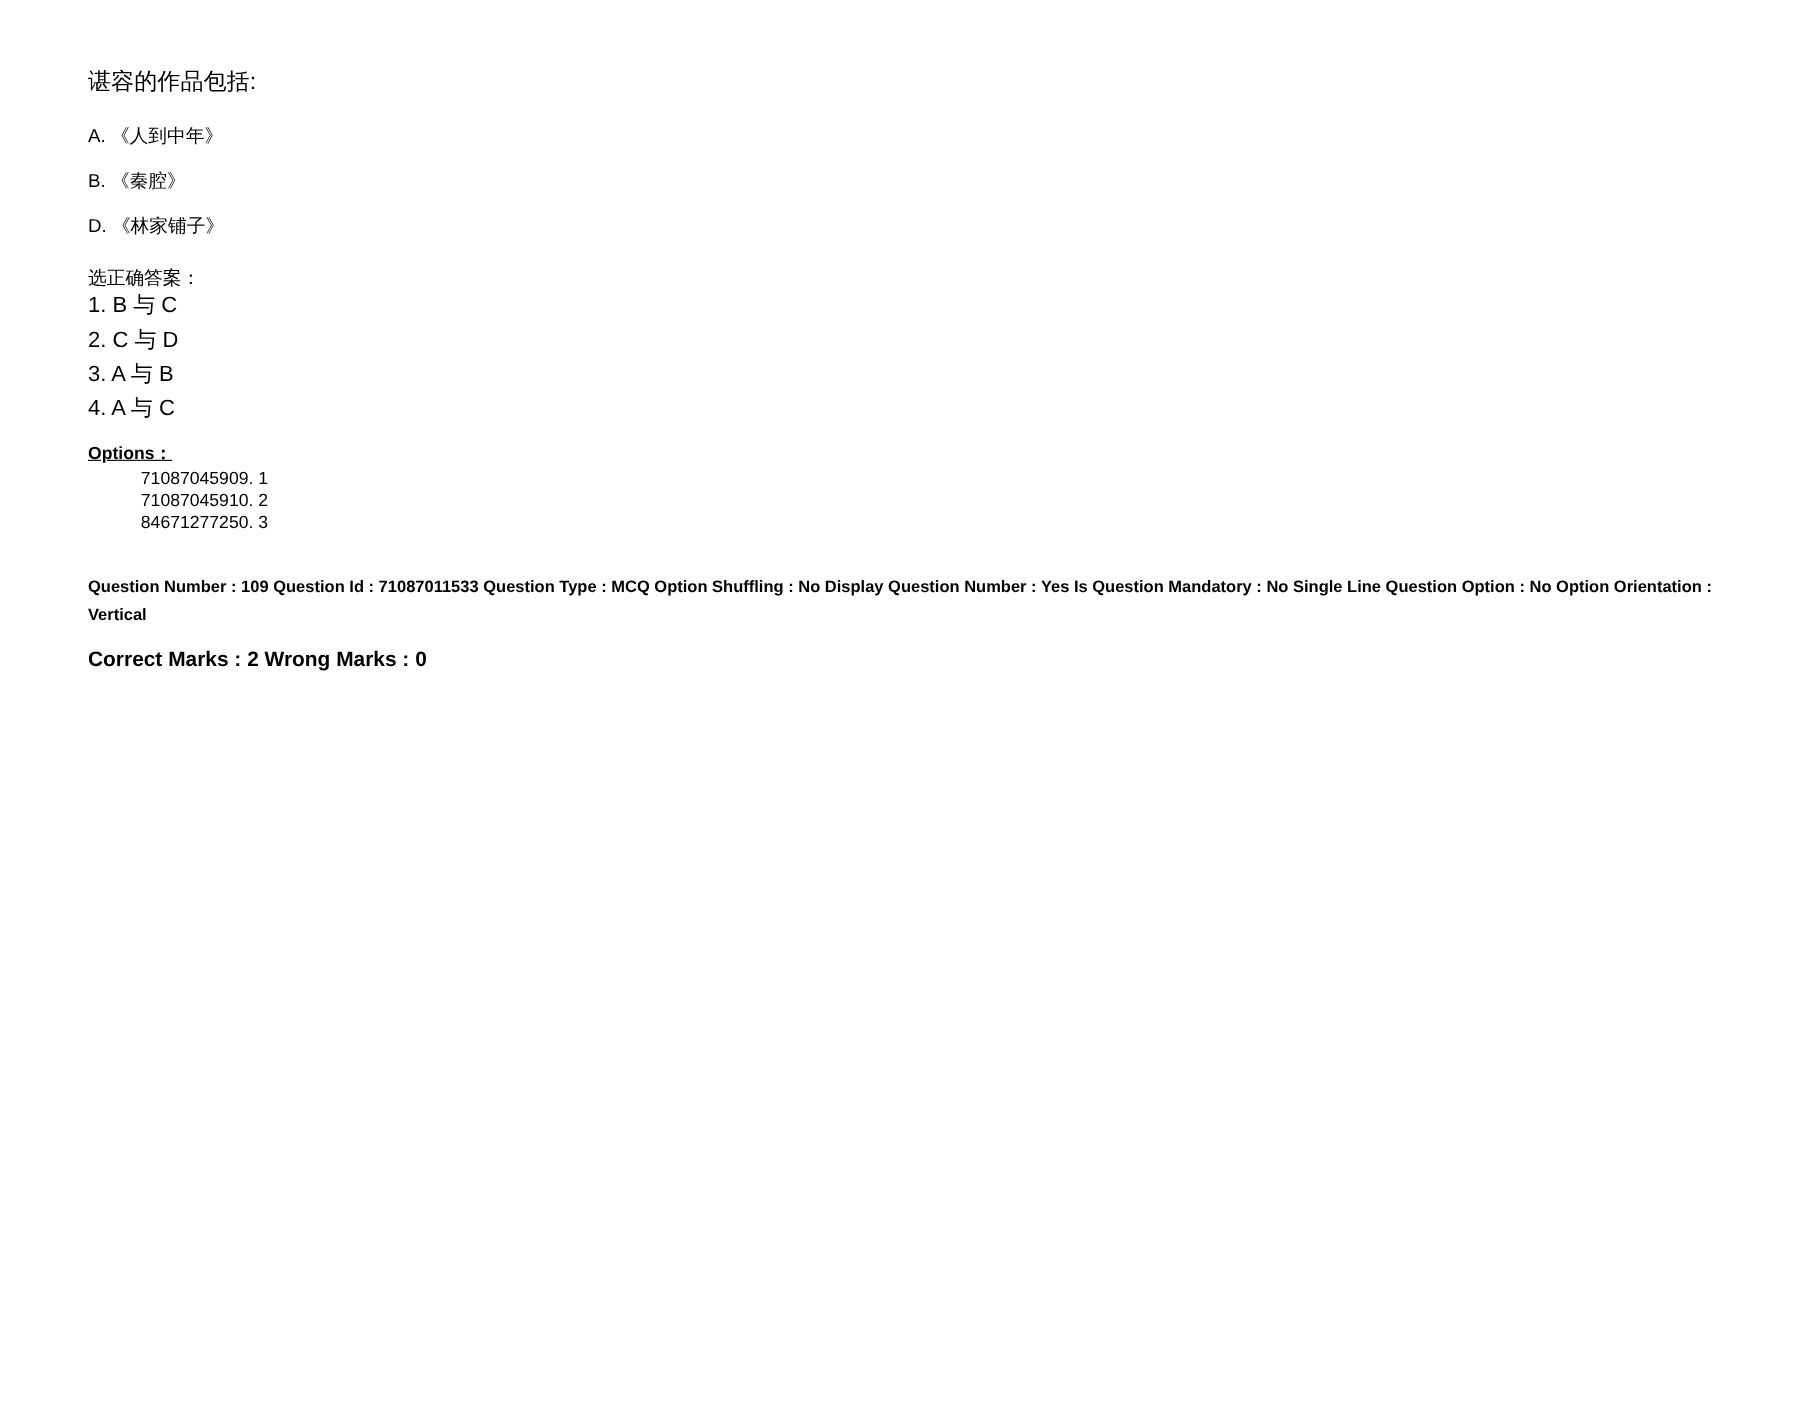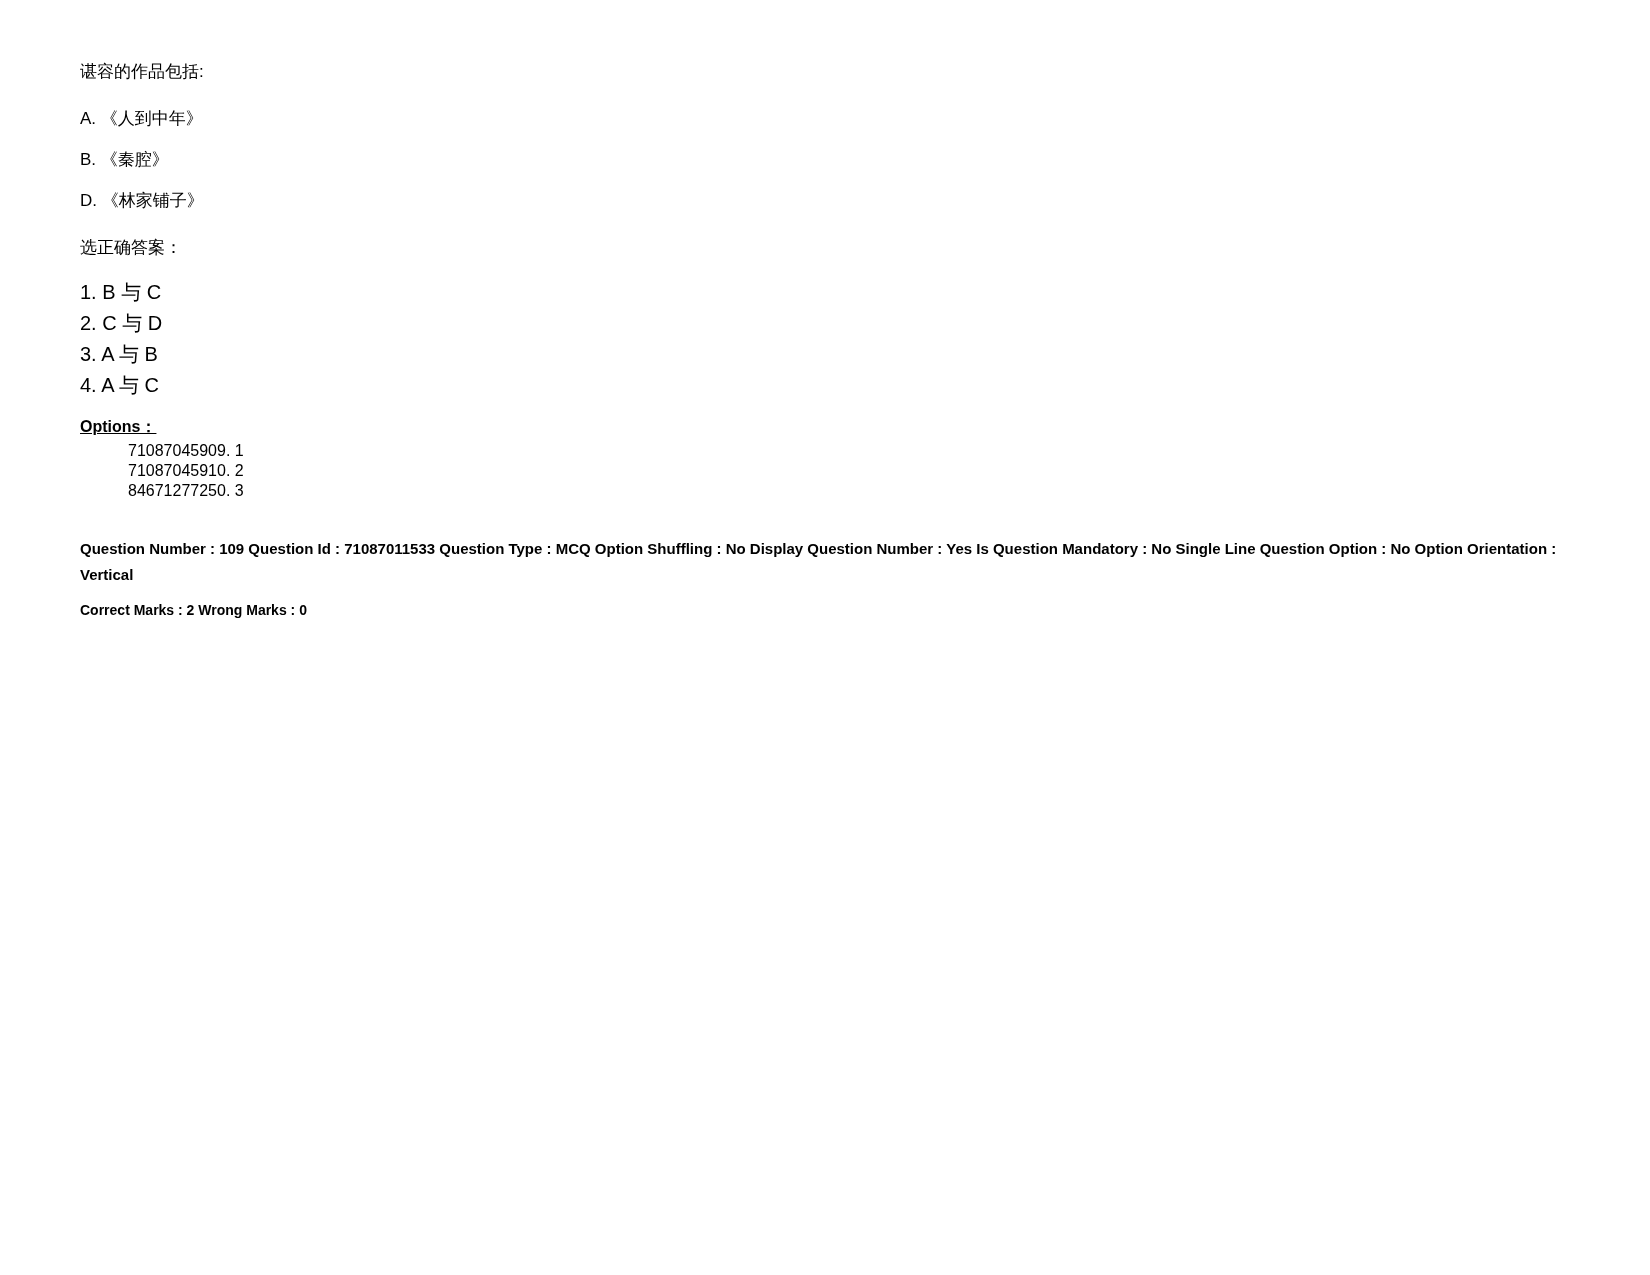--- a/index.html
+++ b/index.html
@@ -14,29 +14,29 @@
       color: #000000;
       width: 1650px;
       min-height: 1275px;
       padding: 40px 80px;
     }
     .question-content {
       margin-top: 20px;
     }
     .question-intro {
       margin-bottom: 24px;
-      font-size: 17px;
+      font-size: 21px;
     }
     .option-item {
       margin-bottom: 18px;
       font-size: 17px;
     }
     .answer-label {
       margin-top: 24px;
-      margin-bottom: 20px;
+      margin-bottom: 0;
       font-size: 17px;
     }
     .answer-choice {
       margin-bottom: 4px;
       font-size: 20px;
     }
     .options-section {
       margin-top: 18px;
     }
     .options-bold-label {
@@ -55,21 +55,21 @@
       font-size: 15px;
       line-height: 1.7;
     }
     .metadata-line {
       font-weight: bold;
       font-size: 15px;
       margin-bottom: 12px;
     }
     .marks-line {
       font-weight: bold;
-      font-size: 14px;
+      font-size: 19px;
     }
   </style>
 </head>
 <body>
 
 <div class="question-content">
 
   <div class="question-intro">谌容的作品包括:</div>
 
   <div class="options-list">

